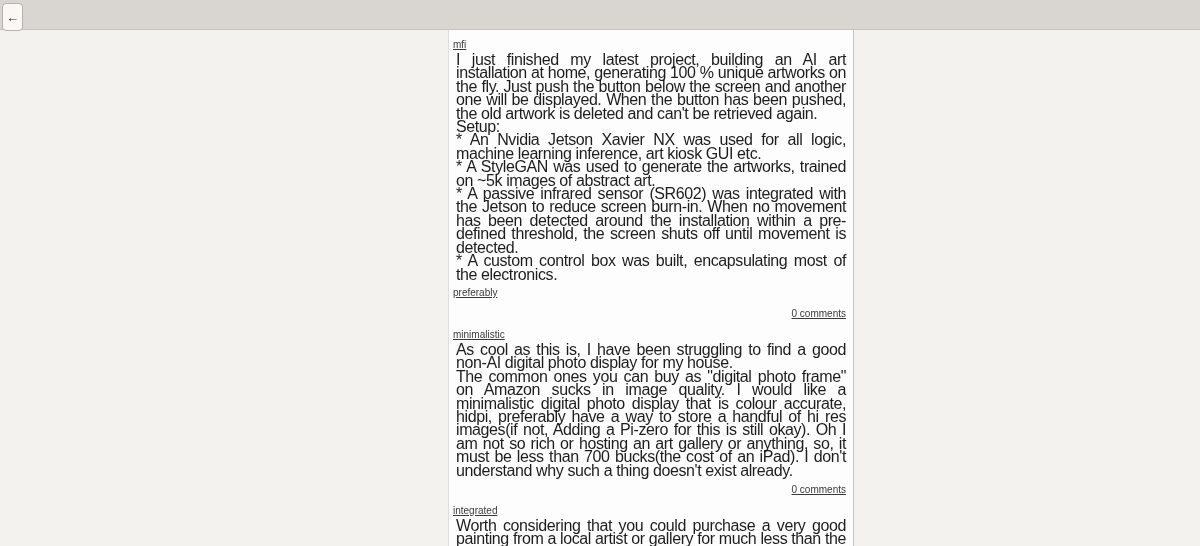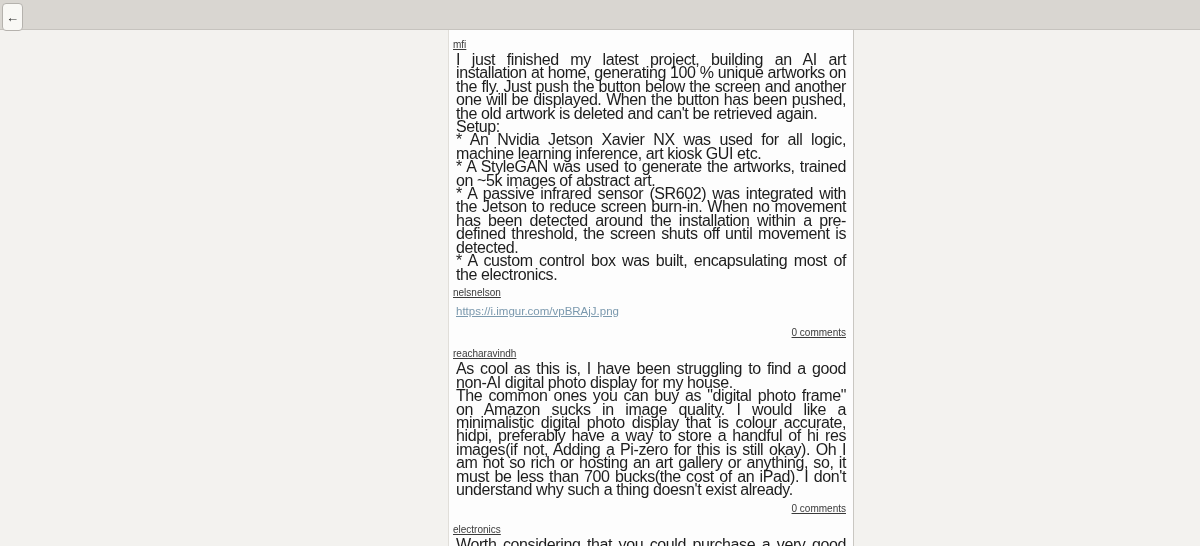--- a/index.html
+++ b/index.html
@@ -102,40 +102,37 @@
       <a class="username">mfi</a>
       <div class="comment-text">I just finished my latest project, building an AI art installation at home, generating 100 % unique artworks on the fly. Just push the button below the screen and another one will be displayed. When the button has been pushed, the old artwork is deleted and can't be retrieved again.
 Setup:
 * An Nvidia Jetson Xavier NX was used for all logic, machine learning inference, art kiosk GUI etc.
 * A StyleGAN was used to generate the artworks, trained on ~5k images of abstract art.
 * A passive infrared sensor (SR602) was integrated with the Jetson to reduce screen burn-in. When no movement has been detected around the installation within a pre-defined threshold, the screen shuts off until movement is detected.
 * A custom control box was built, encapsulating most of the electronics.</div>
     </div>
 
     <div class="comment">
-      <a class="username">nelsnelson</a>
-      <div>
-        <a class="url-link">https://i.imgur.com/vpBRAjJ.png</a>
-      </div>
+      <a class="username">preferably</a>
       <div class="comment-footer">
         <a class="count-link">0 comments</a>
       </div>
     </div>
 
     <div class="comment">
-      <a class="username">reacharavindh</a>
+      <a class="username">minimalistic</a>
       <div class="comment-text">As cool as this is, I have been struggling to find a good non-AI digital photo display for my house.
 The common ones you can buy as "digital photo frame" on Amazon sucks in image quality. I would like a minimalistic digital photo display that is colour accurate, hidpi, preferably have a way to store a handful of hi res images(if not, Adding a Pi-zero for this is still okay). Oh I am not so rich or hosting an art gallery or anything, so, it must be less than 700 bucks(the cost of an iPad). I don't understand why such a thing doesn't exist already.</div>
       <div class="comment-footer">
         <a class="count-link">0 comments</a>
       </div>
     </div>
 
     <div class="comment">
-      <a class="username">electronics</a>
+      <a class="username">integrated</a>
       <div class="comment-text">Worth considering that you could purchase a very good painting from a local artist or gallery for much less than the money and time that was spent on this project. While I get that this is a fun project, an actual work of art will provide much more enrichment over the many years that it will outlive an AI art installation.</div>
     </div>
 
     <div class="comment">
       
       
       
     </div>
 
   </div>

